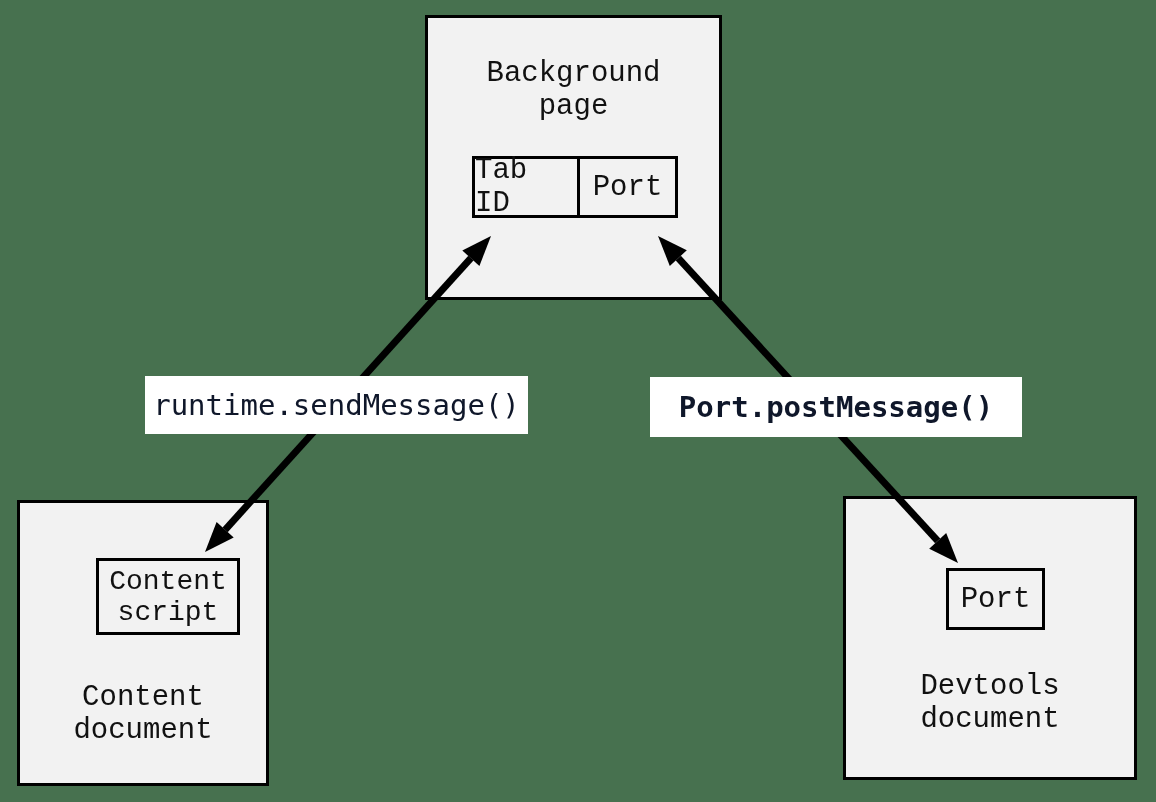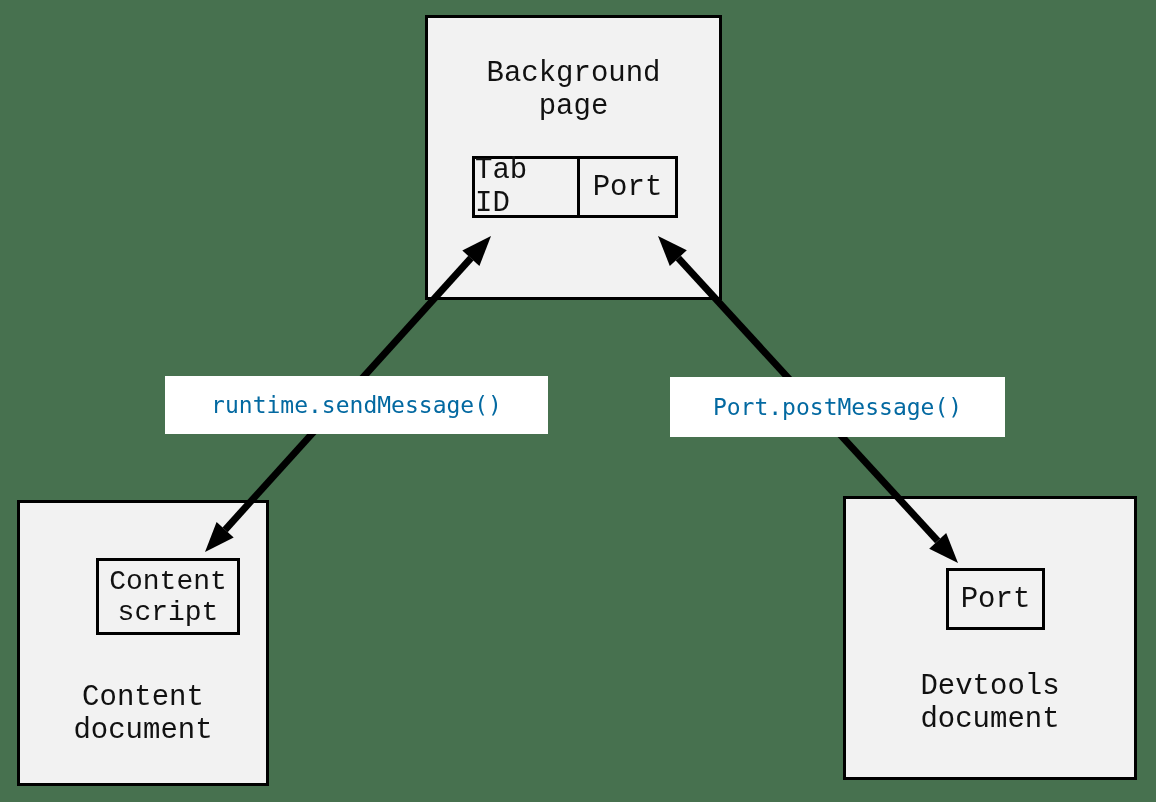--- a/index.html
+++ b/index.html
@@ -91,26 +91,25 @@
 
   
   .edge-label {
     position: absolute;
     box-sizing: border-box;
     background: #ffffff;
     display: flex;
     align-items: center;
     justify-content: center;
     font-family: "DejaVu Sans Mono", monospace;
-    font-size: 23px;
-    color: #0369a1;
-    margin-left: 20px;
+    font-size: 29px;
+    color: #0f172a;
   }
   #edge-label-runtime-send-message { left: 145px; top: 376px; width: 383px; height: 58px; }
-  #edge-label-port-post-message   { left: 650px; top: 377px; width: 335px; height: 60px; }
+  #edge-label-port-post-message   { left: 650px; top: 377px; width: 372px; height: 60px; font-weight: bold; }
 </style>
 </head>
 <body>
 
 <div id="canvas">
 
   <div class="box" id="node-background-page">
     <div class="node-title">Background
 page</div>
     <div class="cells-row">

